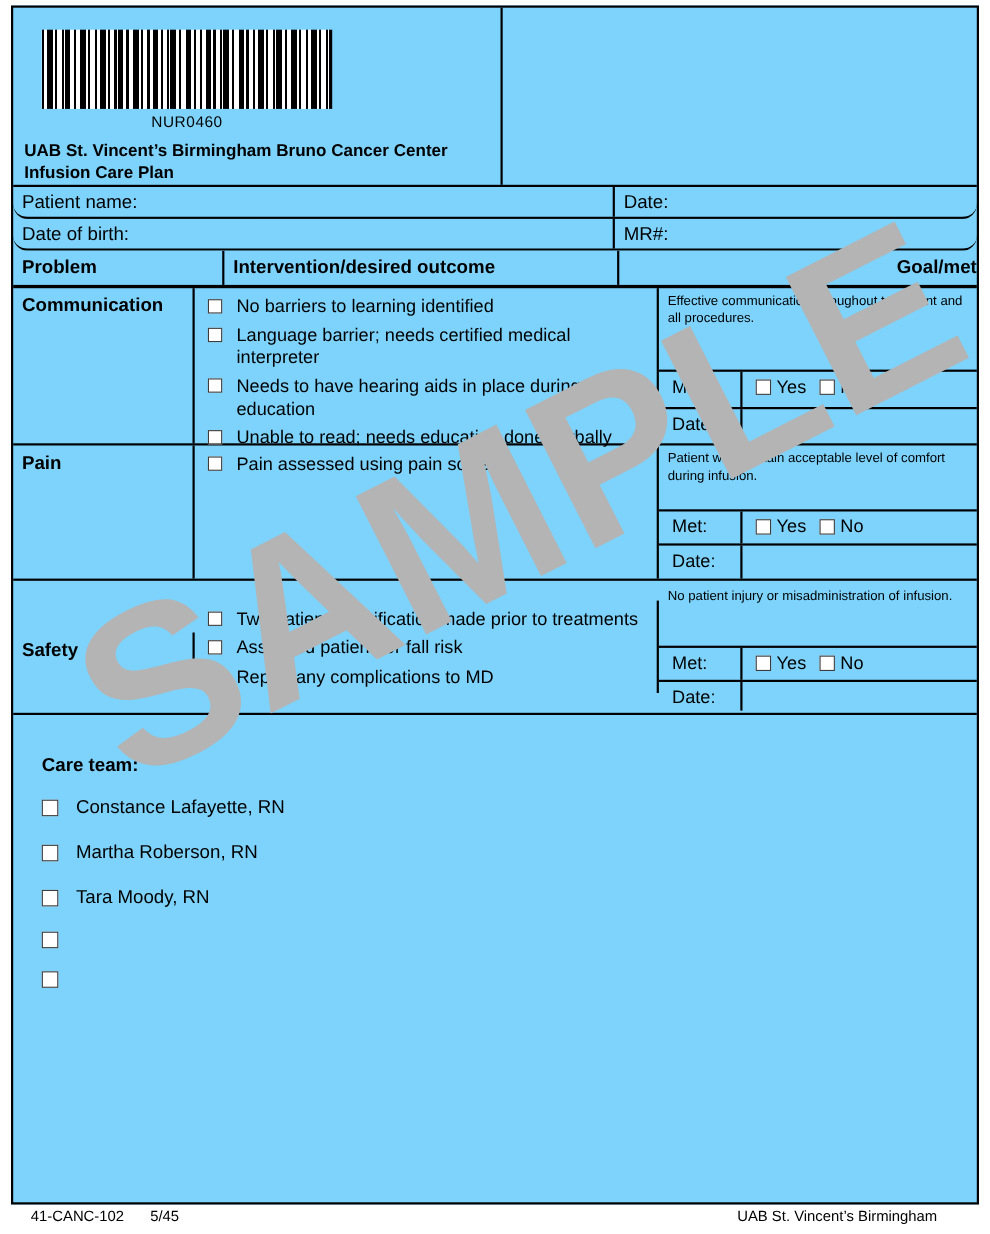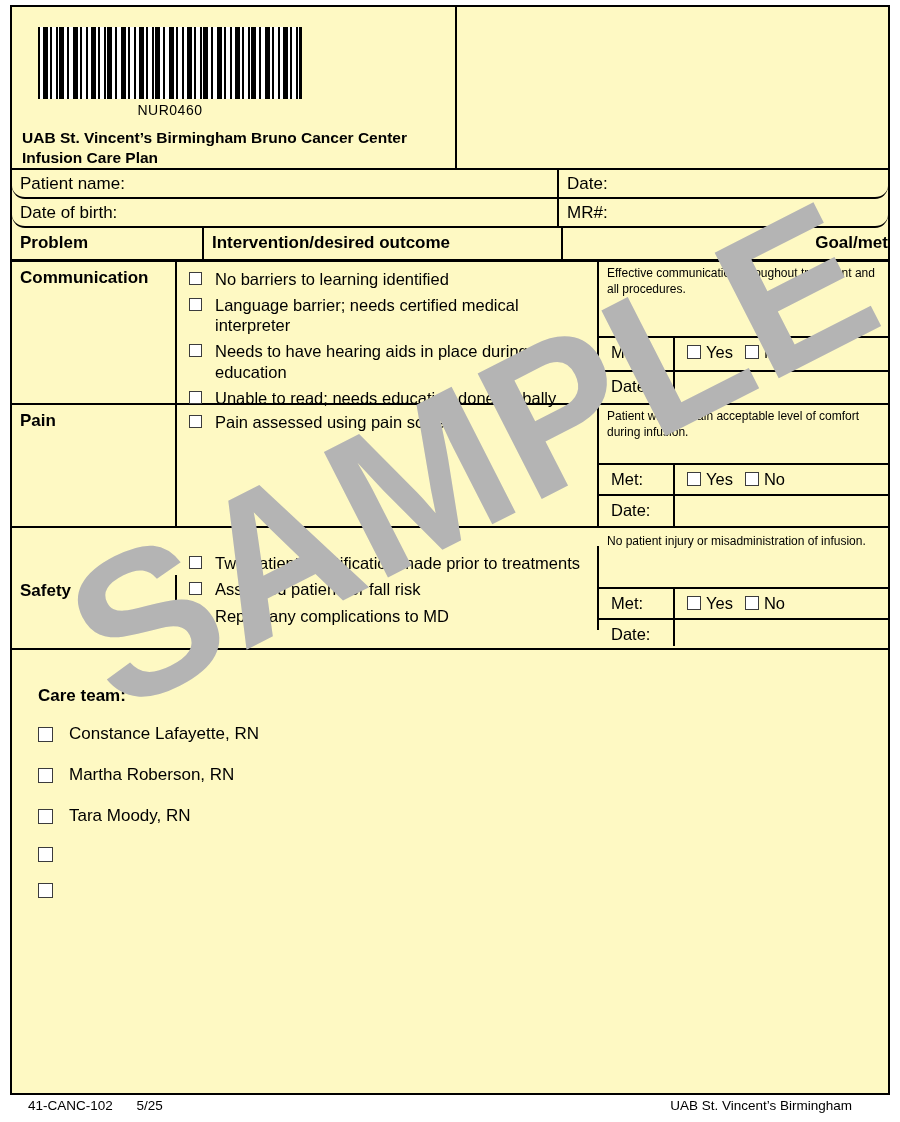--- a/index.html
+++ b/index.html
@@ -4,21 +4,21 @@
 <style>
   * { margin:0; padding:0; box-sizing:border-box; }
   html,body { width:900px; height:1122px; }
   body {
     font-family:"Liberation Sans","DejaVu Sans",sans-serif;
     background:#ffffff; color:#000;
     position:relative; overflow:hidden;
   }
   .form {
     position:absolute; left:10px; top:5px; width:880px; height:1090px;
-    border:2px solid #000; display:flex; flex-direction:column; background:#fef9c3;
+    border:2px solid #000; display:flex; flex-direction:column; background:#7dd3fc;
   }
   
   .header-row { height:163px; border-bottom:2px solid #000; display:flex; }
   .header-left { width:445px; border-right:2px solid #000; padding:20px 0 0 26px; }
   .header-right { flex:1; }
   .barcode-wrap { width:264px; text-align:center; }
   .barcode {
     width:264px; height:72px;
     background:repeating-linear-gradient(90deg,
       #000 0 2px,  #fff 2px 5px,
@@ -246,18 +246,18 @@
       <span class="cb"></span>
       <span></span>
     </div>
   </div>
 
 </div>
 
 <div class="footer">
   <span class="f-left">
     <span>41-CANC-102</span>
-    <span class="f-rev">5/25</span>
+    <span class="f-rev">5/45</span>
   </span>
   <span class="f-right">UAB St. Vincent’s Birmingham</span>
 </div>
 
 <div class="watermark" style="color: rgb(180, 180, 180);">SAMPLE</div>
 
 </body></html>

